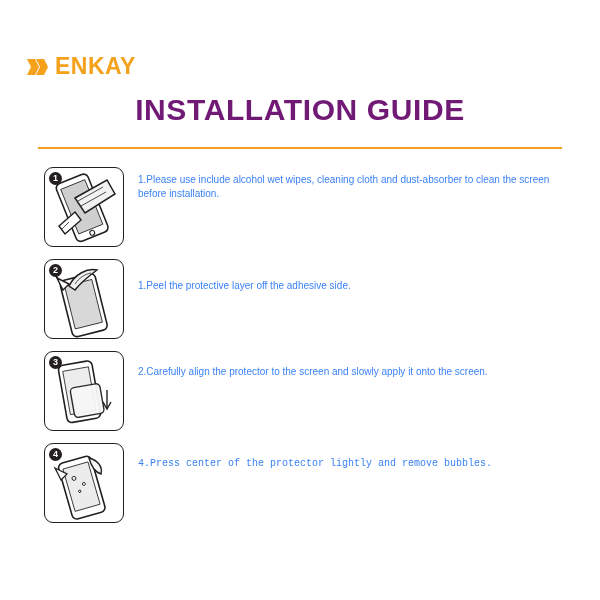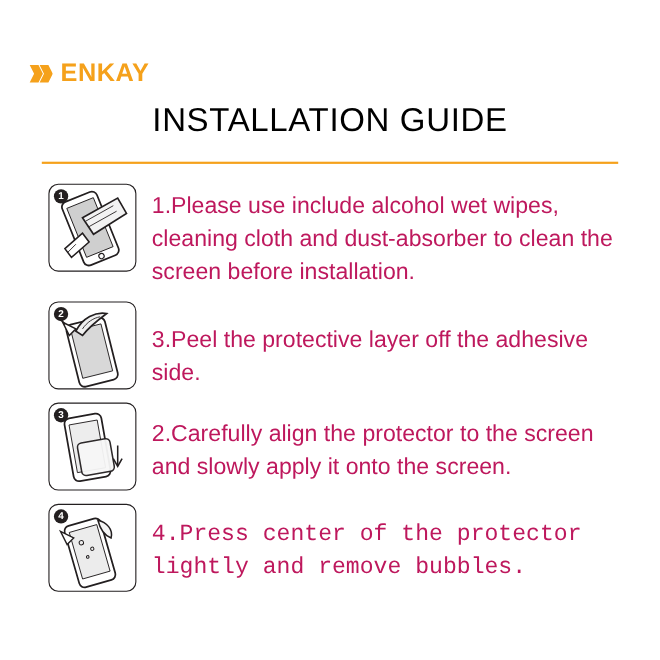--- a/index.html
+++ b/index.html
@@ -45,23 +45,23 @@
   }
 
   
   .title {
     position: absolute;
     top: 58px;
     left: 0;
     width: 600px;
     text-align: center;
     font-size: 30px;
-    font-weight: normal;
+    font-weight: bold;
     letter-spacing: 0.6px;
-    color: #000000;
+    color: #701a75;
   }
   .rule {
     position: absolute;
     top: 112px;
     left: 38px;
     width: 524px;
     height: 2px;
     background: #f5a11b;
   }
 
@@ -102,23 +102,23 @@
     color: #ffffff;
     font-size: 9px;
     line-height: 13px;
     text-align: center;
     font-weight: bold;
     z-index: 5;
   }
   .step-text {
     flex: 1;
     padding-left: 14px;
-    font-size: 21px;
+    font-size: 10px;
     line-height: 1.42;
-    color: #be185d;
+    color: #3b82f6;
     padding-top: 12px;
   }
   .step.s1 .step-text { padding-top: 6px; }
   .step.s2 .step-text { padding-top: 20px; }
   .step.s3 .step-text { padding-top: 14px; }
   .step.s4 .step-text { padding-top: 14px; font-family: Liberation Mono, monospace; }
 </style>
 </head>
 <body>
 
@@ -167,21 +167,21 @@
             <rect x="20" y="16" width="36" height="58" rx="5" fill="#ffffff" stroke="#231f20" stroke-width="1.6"></rect>
             <rect x="24" y="22" width="28" height="44" fill="#d8d8d8" stroke="#231f20" stroke-width="0.8"></rect>
           </g>
           <path d="M24 26 C30 14, 42 8, 52 10 C44 16, 36 22, 30 30 Z" fill="#f0f0f0" stroke="#231f20" stroke-width="1.5"></path>
           <path d="M30 24 C34 18, 40 14, 46 13" stroke="#231f20" stroke-width="0.8" fill="none"></path>
           <path d="M12 18 L24 24 L18 30 Z" fill="#ffffff" stroke="#231f20" stroke-width="1.4"></path>
           <path d="M8 12 L14 20" stroke="#231f20" stroke-width="1.4"></path>
         </svg>
         <span class="badge">2</span>
       </div>
-      <div class="step-text">3.Peel the protective layer off the adhesive side.</div>
+      <div class="step-text">1.Peel the protective layer off the adhesive side.</div>
     </div>
 
     <div class="step s3">
       <div class="thumb">
         <svg viewBox="0 0 78 78" width="78" height="78">
           <g transform="rotate(-10 39 42)">
             <rect x="18" y="10" width="34" height="58" rx="5" fill="#ffffff" stroke="#231f20" stroke-width="1.6"></rect>
             <rect x="22" y="16" width="26" height="44" fill="#ededed" stroke="#231f20" stroke-width="0.8"></rect>
           </g>
           <g transform="rotate(-10 39 42)">

